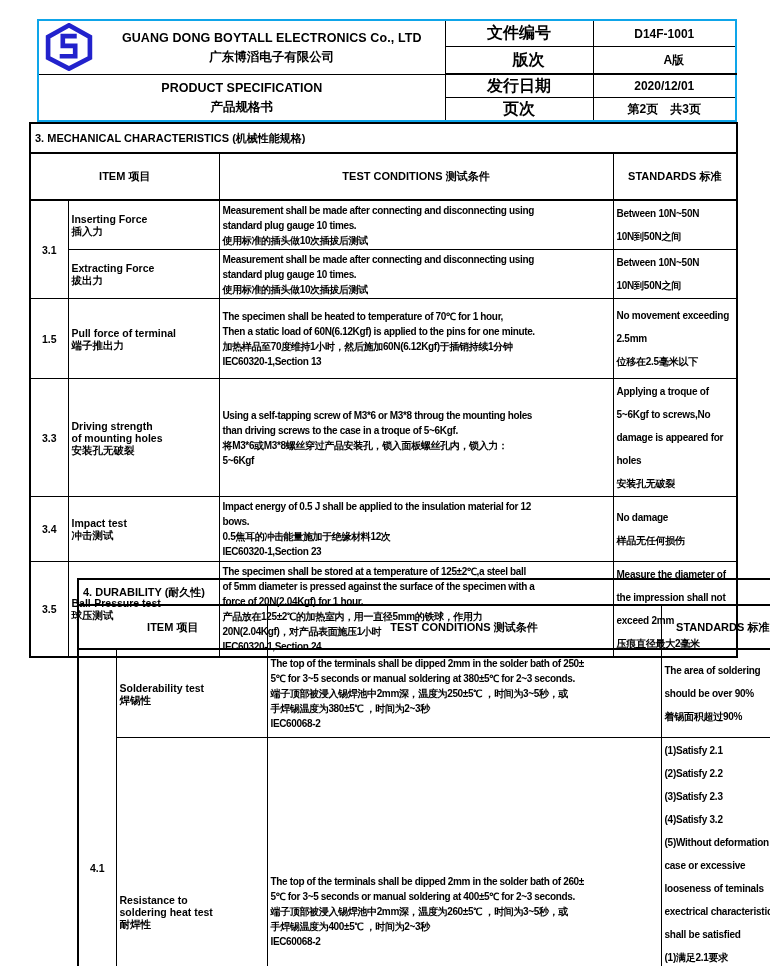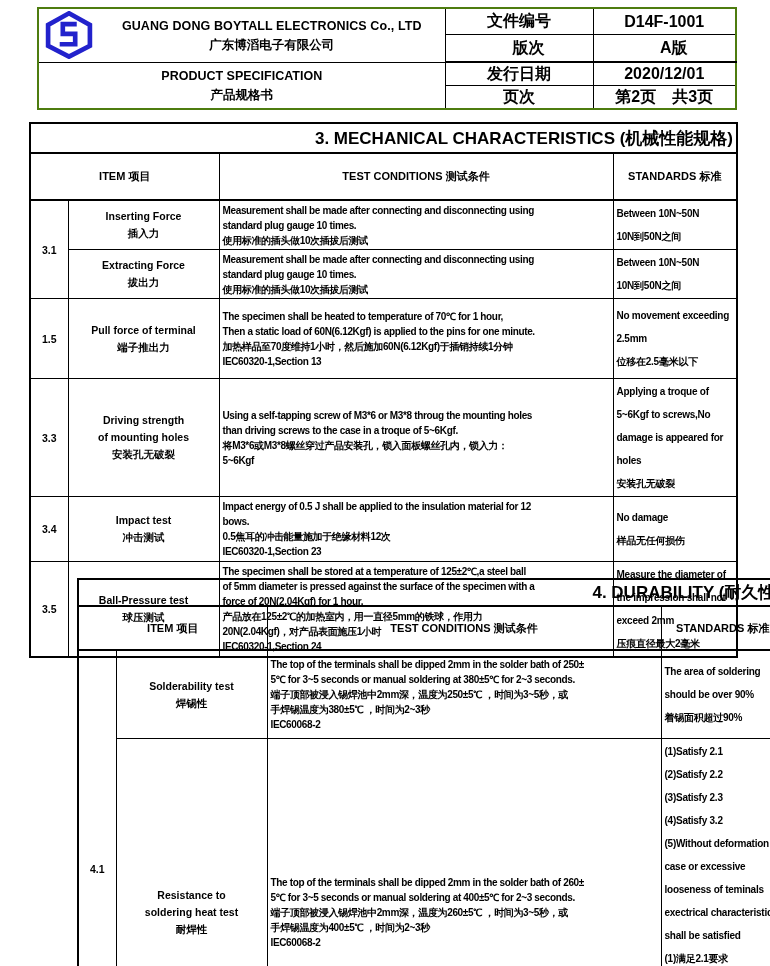--- a/index.html
+++ b/index.html
@@ -3,44 +3,44 @@
 <meta charset="utf-8">
 <style>
   html,body{margin:0;padding:0;}
   body{
     width:770px;height:966px;background:#ffffff;position:relative;
     font-family:"Liberation Sans",sans-serif;font-weight:bold;color:#000;
     -webkit-font-smoothing:antialiased;
   }
   table{border-collapse:collapse;table-layout:fixed;}
   
-  .hdr{position:absolute;left:37px;top:7px;width:698px;border:2px solid #4d7c0f;}
+  .hdr{position:absolute;left:37px;top:19px;width:698px;border:2px solid #0ea5e9;}
   .hdr td{border:1px solid #000;padding:0;text-align:center;vertical-align:middle;overflow:hidden;}
   .hdr tr.rA td{height:25px;}
   .hdr tr.rB td{height:26px;padding-left:19px;}
   .hdr tr.rC td{height:22px;}
   .hdr tr.rD td{height:22px;}
   .hdr .halfline{border-bottom:2px solid #000;}
   .company-cell{padding:0;}
   .company-flex{display:flex;align-items:center;height:100%;}
   .logo-box{width:60px;display:flex;justify-content:center;align-items:center;}
   .company-names{flex:1;text-align:center;}
   .company-en{font-size:12.5px;line-height:20px;letter-spacing:0.1px;}
   .company-cn{font-size:12.5px;line-height:19px;}
   .spec-en{font-size:12.5px;line-height:20px;}
   .spec-cn{font-size:12.5px;line-height:18px;}
   .hlabel{font-size:16px;}
-  .hvalue{font-size:16px;}
+  .hvalue{font-size:12px;}
   
   .sec{position:absolute;left:29px;width:707px;border:2px solid #000;}
   .sec td{border:1px solid #000;vertical-align:middle;padding:1px 3px;overflow:hidden;}
-  .sec-title{font-size:17px;padding-left:4px !important;text-align:right;border-bottom:2px solid #000 !important;}
+  .sec-title{font-size:11px;padding-left:4px !important;text-align:left;border-bottom:2px solid #000 !important;}
   .head td{text-align:center;font-size:11px;border-bottom:2px solid #000;padding:11px;}
   .num{text-align:center;font-size:10.5px;}
-  .name{text-align:center;font-size:10.5px;line-height:17px;white-space:pre-line;}
+  .name{text-align:left;font-size:10.5px;line-height:12px;white-space:pre-line;}
   .test{font-size:10px;line-height:15px;letter-spacing:-0.35px;white-space:pre-line;text-align:left;}
   .std{font-size:10px;line-height:23px;letter-spacing:-0.25px;white-space:pre-line;text-align:left;}
   .s3{top:122px;}
   .s4{top:578px;margin-left:48px;}
   tr.h26 td{height:26px;} tr.h23 td{height:23px;}
   tr.h46 td{height:46px;} tr.h77 td{height:77px;} tr.h80 td{height:80px;}
   tr.h62 td{height:62px;} tr.h90 td{height:90px;}
   tr.h22 td{height:22px;} tr.h20 td{height:20px;}
   tr.h85 td{height:85px;} tr.h242 td{height:242px;}
 </style>

